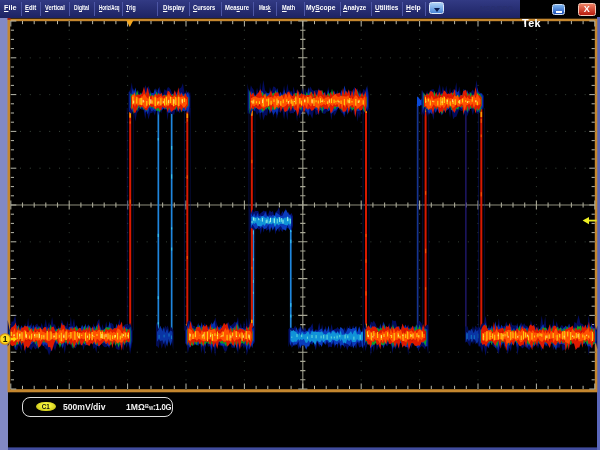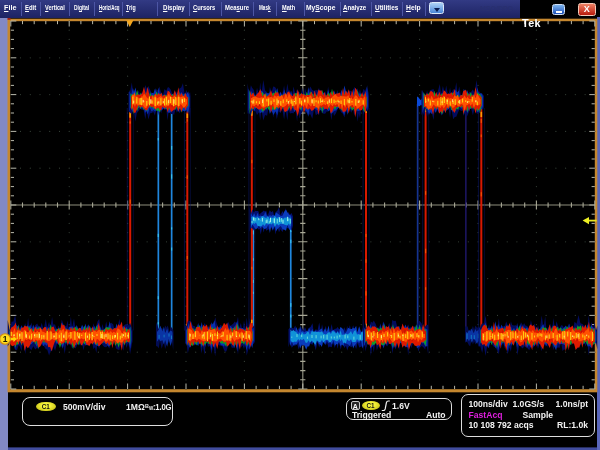--- a/index.html
+++ b/index.html
@@ -9,21 +9,21 @@
 .mi u{text-decoration-thickness:1px;text-underline-offset:1px}
 .ms{position:absolute;top:1.5px;width:1px;height:14px;background:#4d56a5}
 #ghost{position:absolute;left:480px;top:4.5px;color:#29306f;font:bold 7px "Liberation Sans",sans-serif}
 #tek{position:absolute;left:522px;top:17px;color:#fff;font:bold 10.8px "Liberation Sans",sans-serif;letter-spacing:.4px}
 #drop{position:absolute;left:428.8px;top:2.3px;width:15.6px;height:12.2px;border-radius:2.5px;border:1px solid #dce9fa;background:linear-gradient(#aed3f6,#4a86d8);text-align:center}
 #drop:after{content:"";position:absolute;left:4.2px;top:4.4px;border:3.2px solid transparent;border-top:4.2px solid #0a1c50}
 #minb{position:absolute;left:551.7px;top:3.6px;width:13.5px;height:11.6px;border-radius:2.5px;border:1px solid #cfe0f6;background:linear-gradient(#7db4ee,#1c50b8)}
 #minb:after{content:"";position:absolute;left:3px;top:6.8px;width:6px;height:2px;background:#fff}
 #closeb{position:absolute;left:577.5px;top:3.3px;width:18.5px;height:12.4px;border-radius:2.5px;border:1px solid #f4c9b8;background:linear-gradient(#ef8265,#b81a0c);color:#fff;font:bold 9px "Liberation Sans",sans-serif;text-align:center;line-height:11px}
 .rb{position:absolute;background:#020202;border:1.2px solid #dedede;color:#f2f2f2;font:bold 8.6px "Liberation Sans",sans-serif}
-#rb1{left:22px;top:397.4px;width:151px;height:29px;border-radius:8px}
+#rb1{left:22px;top:397.4px;width:151px;height:20px;border-radius:8px}
 #rb2{left:346px;top:397.8px;width:106px;height:21.8px;border-radius:7px}
 #rb3{left:460.5px;top:394.4px;width:134.5px;height:42.8px;border-radius:7px}
 .c1{position:absolute;background:radial-gradient(ellipse at 50% 40%,#f4f23a 30%,#b6ae08 100%);border-radius:50%;color:#111;font:bold 6.3px "Liberation Sans",sans-serif;text-align:center}
 .ab{position:absolute;width:9.6px;height:9.4px;border:1px solid #c8c8c8;border-radius:2px;background:#272727;color:#fff;font:bold 7px "Liberation Sans",sans-serif;text-align:center;line-height:9px}
 .t{position:absolute;white-space:nowrap}
 </style></head><body>
 <div id="scr">
 <svg id="svg1" width="600" height="450" viewBox="0 0 600 450">
 <rect x="0" y="17" width="8" height="433" fill="#8289c4"></rect>
 <rect x="597" y="17" width="3" height="433" fill="#5a67bb"></rect>
@@ -224,31 +224,13 @@
       <i id="drop"></i>
       <i id="minb"></i>
       <div id="closeb">X</div>
     </div>
 <div class="rb" id="rb1">
  <div class="c1" style="left:13px;top:3.2px;width:19.5px;height:9.6px;line-height:10px">C1</div>
  <span class="t" style="left:40px;top:3.6px">500mV/div</span>
  <span class="t" style="left:103px;top:3.6px">1MΩ</span>
  <span class="t" style="left:121.5px;top:3.6px;transform:scaleX(.9);transform-origin:0 50%"><span style="font-size:6px;vertical-align:2px">B</span><span style="font-size:5px;letter-spacing:-.3px">W</span><span style="letter-spacing:-.2px">:1.0G</span></span>
 </div>
-<div class="rb" id="rb2">
- <div class="ab" style="left:3.5px;top:2.2px">A</div>
- <div class="c1" style="left:14.5px;top:2.6px;width:18px;height:9px;line-height:9.4px">C1</div>
- <svg style="position:absolute;left:34px;top:1.6px" width="9" height="11" viewBox="0 0 9 11">
-        <path d="M0.8,10.6h1.4c1.2,0 1.7,-0.5 2,-1.7l1.2,-6.2c0.25,-1.2 0.8,-1.7 2,-1.7h1.4" stroke="#f2f2f2" stroke-width="1.2" fill="none"></path>
-      </svg>
- <span class="t" style="left:45px;top:2.6px">1.6V</span>
- <span class="t" style="left:5px;top:11px">Triggered</span>
- <span class="t" style="left:79px;top:11px">Auto</span>
-</div>
-<div class="rb" id="rb3">
- <span class="t" style="left:7px;top:3.6px">100ns/div&nbsp;&nbsp;1.0GS/s</span>
- <span class="t" style="right:6px;top:3.6px">1.0ns/pt</span>
- <span class="t" style="left:7px;top:14.2px;color:#df1fdf">FastAcq</span>
- <span class="t" style="left:61px;top:14.2px">Sample</span>
- <span class="t" style="left:7px;top:25px">10 108 792 acqs</span>
- <span class="t" style="right:6px;top:25px">RL:1.0k</span>
-</div>
 </div>
 
 </body></html>

